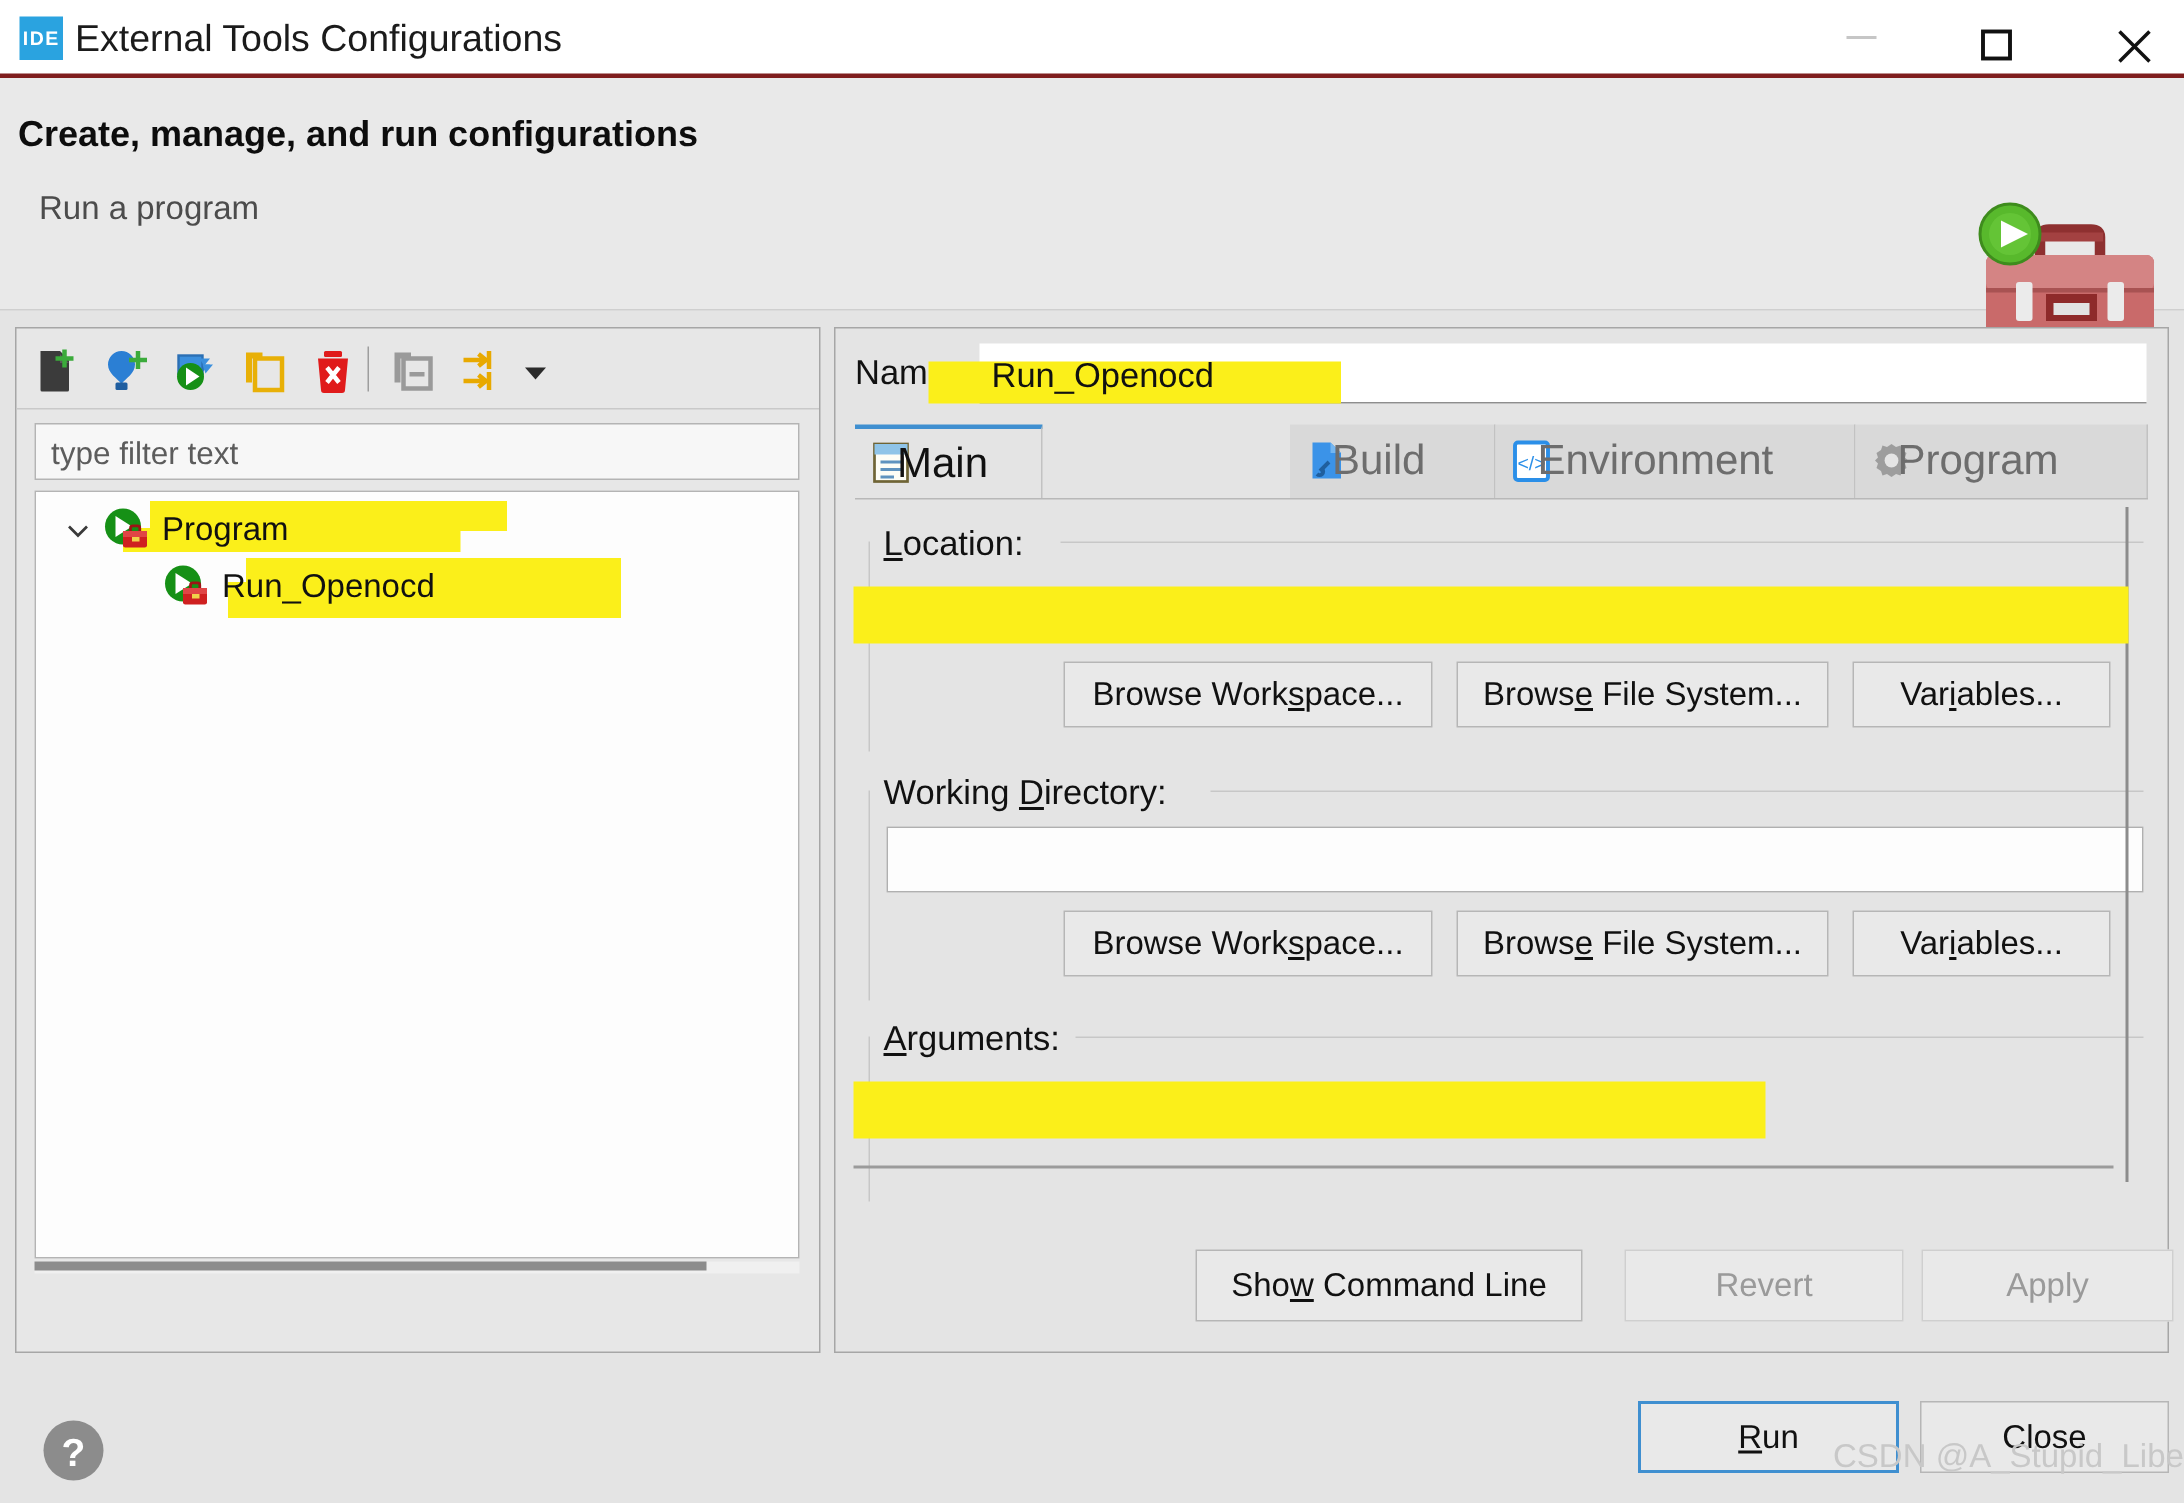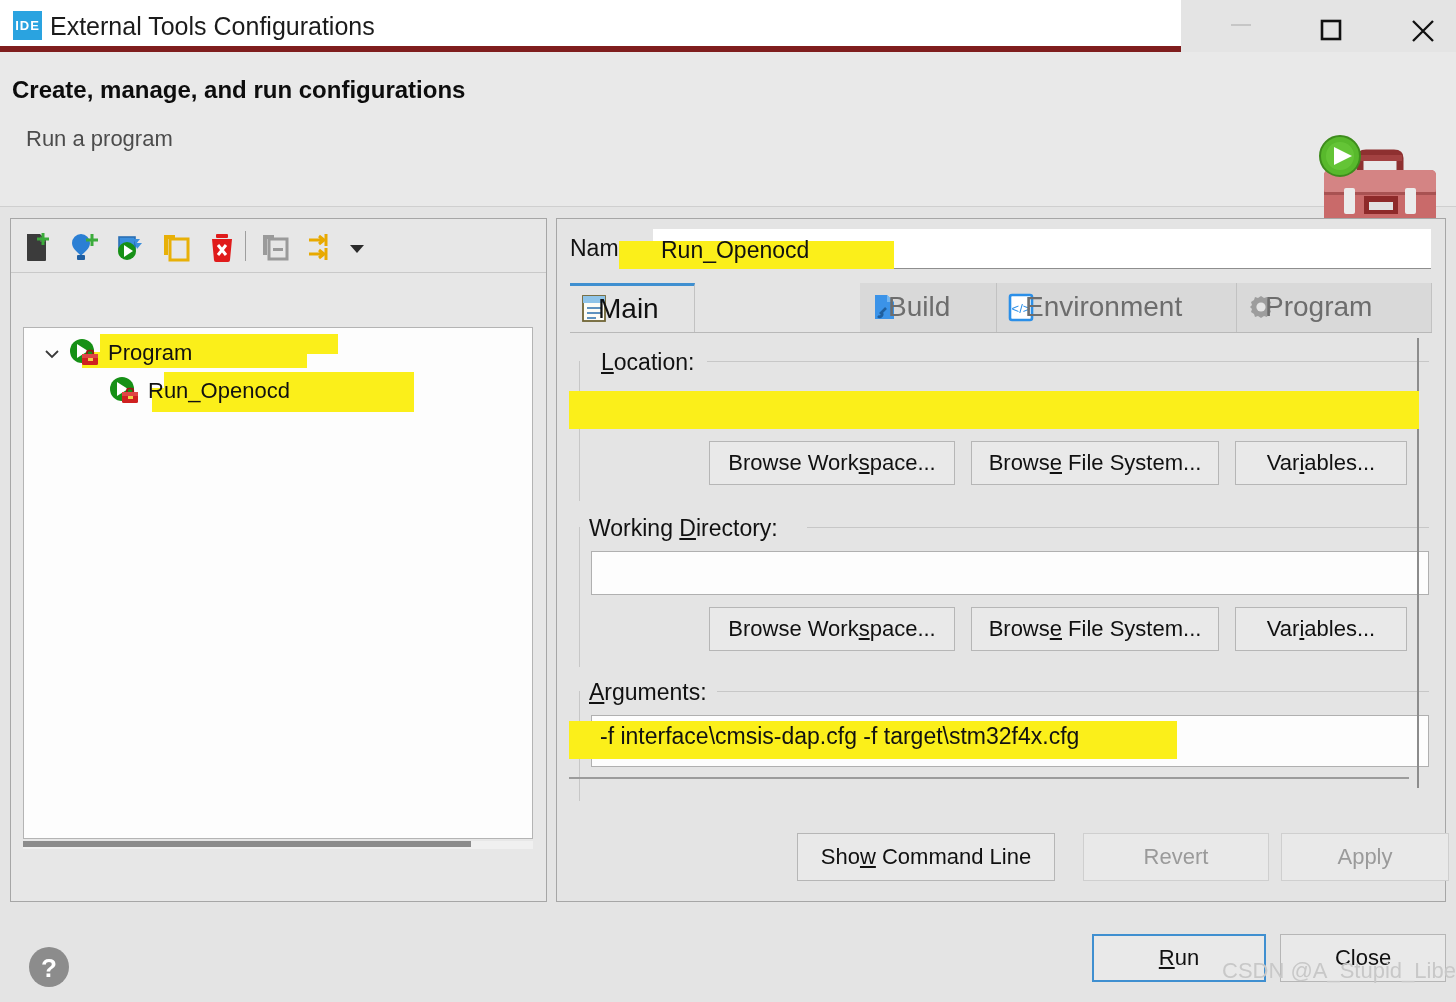--- a/index.html
+++ b/index.html
@@ -14,23 +14,23 @@
     background: #e4e4e4;
     font-family: "Liberation Sans", sans-serif;
     color: #1a1a1a;
     -webkit-font-smoothing: antialiased;
   }
 
   
   .titlebar {
     position: absolute;
     left: 0; top: 0;
-    width: 1181px; height: 52px;
+    width: 1456px; height: 52px;
     background: #ffffff;
-    border-bottom: 6px solid #7f1d1d;
+    border-bottom: 3px solid #7f1d1d;
     box-sizing: border-box;
   }
   .title-ide-icon {
     position: absolute;
     left: 13px; top: 11px;
     width: 29px; height: 29px;
     background: #2aa3e0;
     color: #ffffff;
     font-size: 13px;
     font-weight: bold;
@@ -475,20 +475,23 @@
       </svg>
     </div>
 
     <div class="tb-item" style="left:333px;width:26px;">
       <svg width="20" height="20" viewBox="0 0 20 20" style="margin-top:12px;">
         <path d="M3 6 L10 14 L17 6 Z" fill="#2b2b2b"></path>
       </svg>
     </div>
   </div>
 
+  <div class="filter-box">
+    <input type="text" placeholder="type filter text" style="">
+  </div>
 
   <div class="tree">
 
     <div class="tree-row tree-row-0">
       <div class="hl" style="left:76px; top:0px; width:238px; height:20px;"></div>
       <div class="hl" style="left:58px; top:18px; width:225px; height:16px;"></div>
       <div class="hl" style="left:110px; top:8px; width:130px; height:20px;"></div>
       <div class="twisty">
         <svg width="16" height="16" viewBox="0 0 16 16">
           <path d="M2 5 L8 11 L14 5" fill="none" stroke="#3a3a3a" stroke-width="1.8"></path>
@@ -583,21 +586,21 @@
           <path d="M15 4 l3 2 l3 -1 l1 3 l3 2 l-1 3 l2 2 l-2 2 l1 3 l-3 2 l-1 3 l-3 -1 l-3 2 l-3 -2 l-3 1 l-1 -3 l-3 -2 l1 -3 l-2 -2 l2 -2 l-1 -3 l3 -2 l1 -3 l3 1 Z" fill="#9d9d9d"></path>
           <circle cx="15" cy="15" r="4.6" fill="#e4e4e4"></circle>
         </svg>
       </div>
       <div class="tab-label">Program</div>
     </div>
 
     <div class="tab-filler" style="left:862px; width:0px;"></div>
   </div>
 
-  <div class="section-label" style="left:44px; top:130px;">
+  <div class="section-label" style="left:32px; top:130px;">
     <span class="mn">L</span><span>ocation:</span>
   </div>
   <div class="group-line" style="left:150px; top:142px; width:722px;"></div>
   <div class="group-line" style="left:22px;  top:142px; width:1px; height:140px;"></div>
 
   <div class="hl-band" style="left:12px; top:172px; width:850px; height:38px;"></div>
 
   <button class="btn" style="left:152px; top:222px; width:246px; height:44px;">Browse Work<span class="mn">s</span>pace...</button>
   <button class="btn" style="left:414px; top:222px; width:248px; height:44px;">Brows<span class="mn">e</span> File System...</button>
   <button class="btn" style="left:678px; top:222px; width:172px; height:44px;">Var<span class="mn">i</span>ables...</button>
@@ -616,23 +619,20 @@
   <button class="btn" style="left:414px; top:388px; width:248px; height:44px;">Brows<span class="mn">e</span> File System...</button>
   <button class="btn" style="left:678px; top:388px; width:172px; height:44px;">Var<span class="mn">i</span>ables...</button>
 
   <div class="section-label" style="left:32px; top:460px;">
     <span class="mn">A</span><span>rguments:</span>
   </div>
   <div class="group-line" style="left:160px; top:472px; width:712px;"></div>
   <div class="group-line" style="left:22px;  top:472px; width:1px; height:110px;"></div>
 
   <div class="hl-band" style="left:12px; top:502px; width:608px; height:38px;"></div>
-  <div class="text-field" style="left:34px; top:496px; width:838px; height:52px;">
-    <div class="val">-f interface\cmsis-dap.cfg -f target\stm32f4x.cfg</div>
-  </div>
 
   <button class="btn" style="left:240px; top:614px; width:258px; height:48px;">Sho<span class="mn">w</span> Command Line</button>
   <button class="btn disabled" style="left:510px; top:614px; width:186px; height:48px;">Revert</button>
   <button class="btn disabled" style="left:708px; top:614px; width:168px; height:48px;">Apply</button>
 </div>
 
 <div class="vscroll-line"></div>
 <div class="panel-hsep"></div>
 
 <div class="help-icon">

